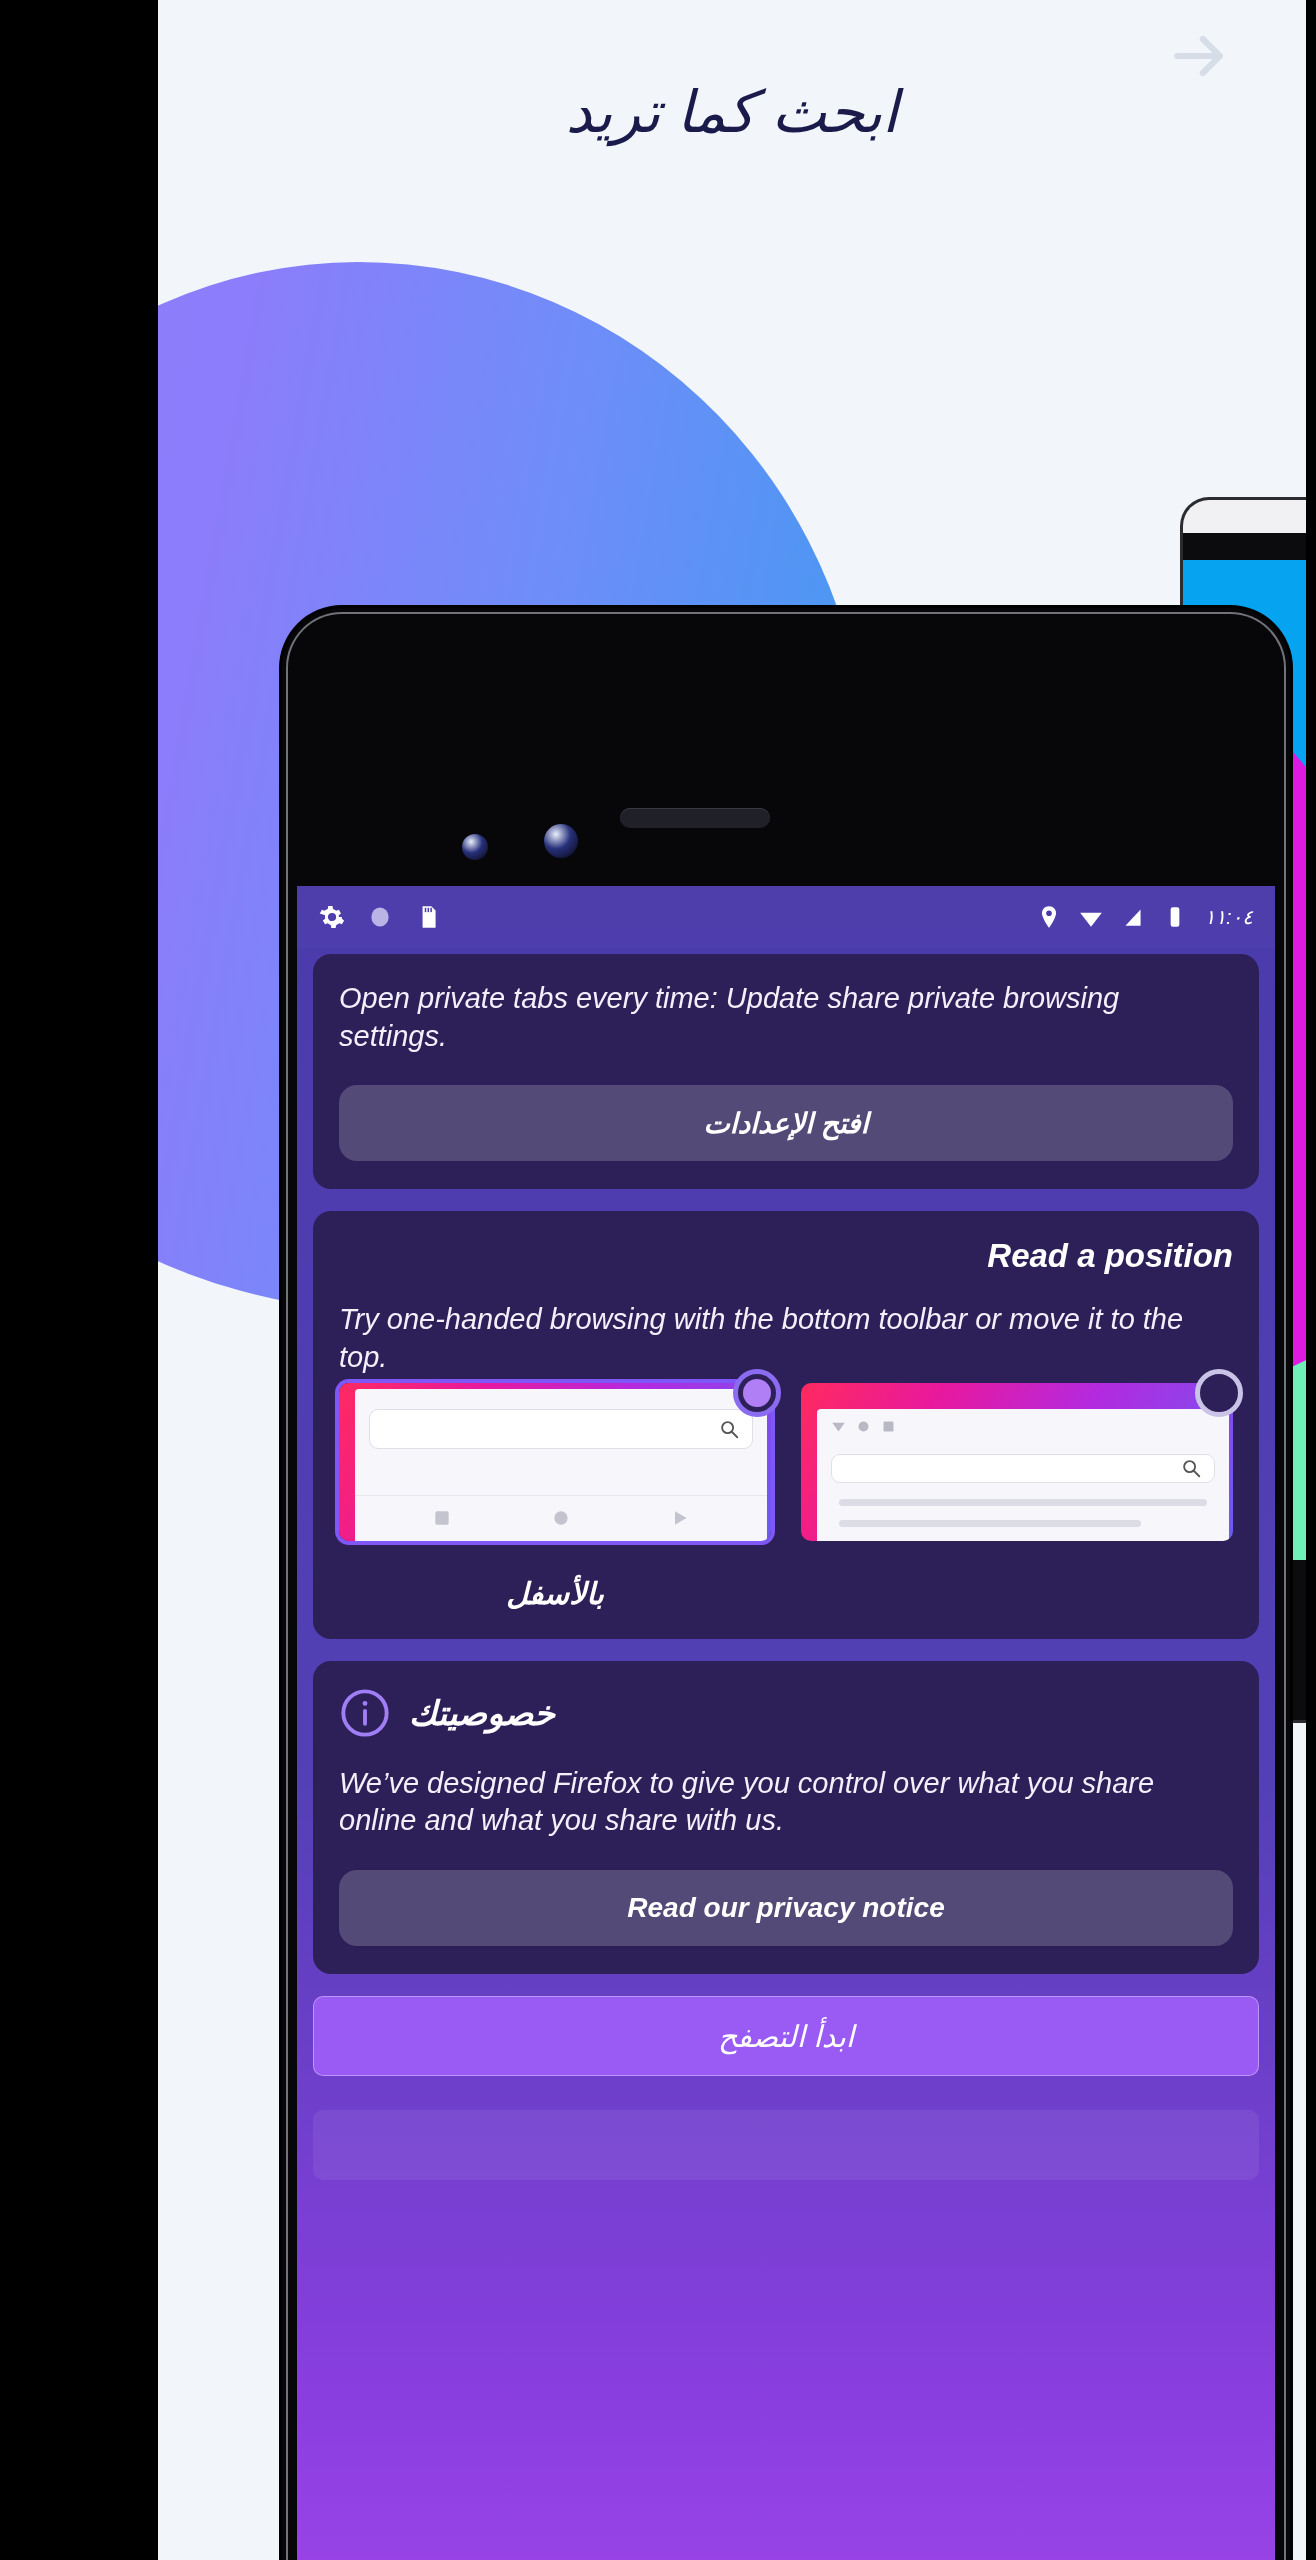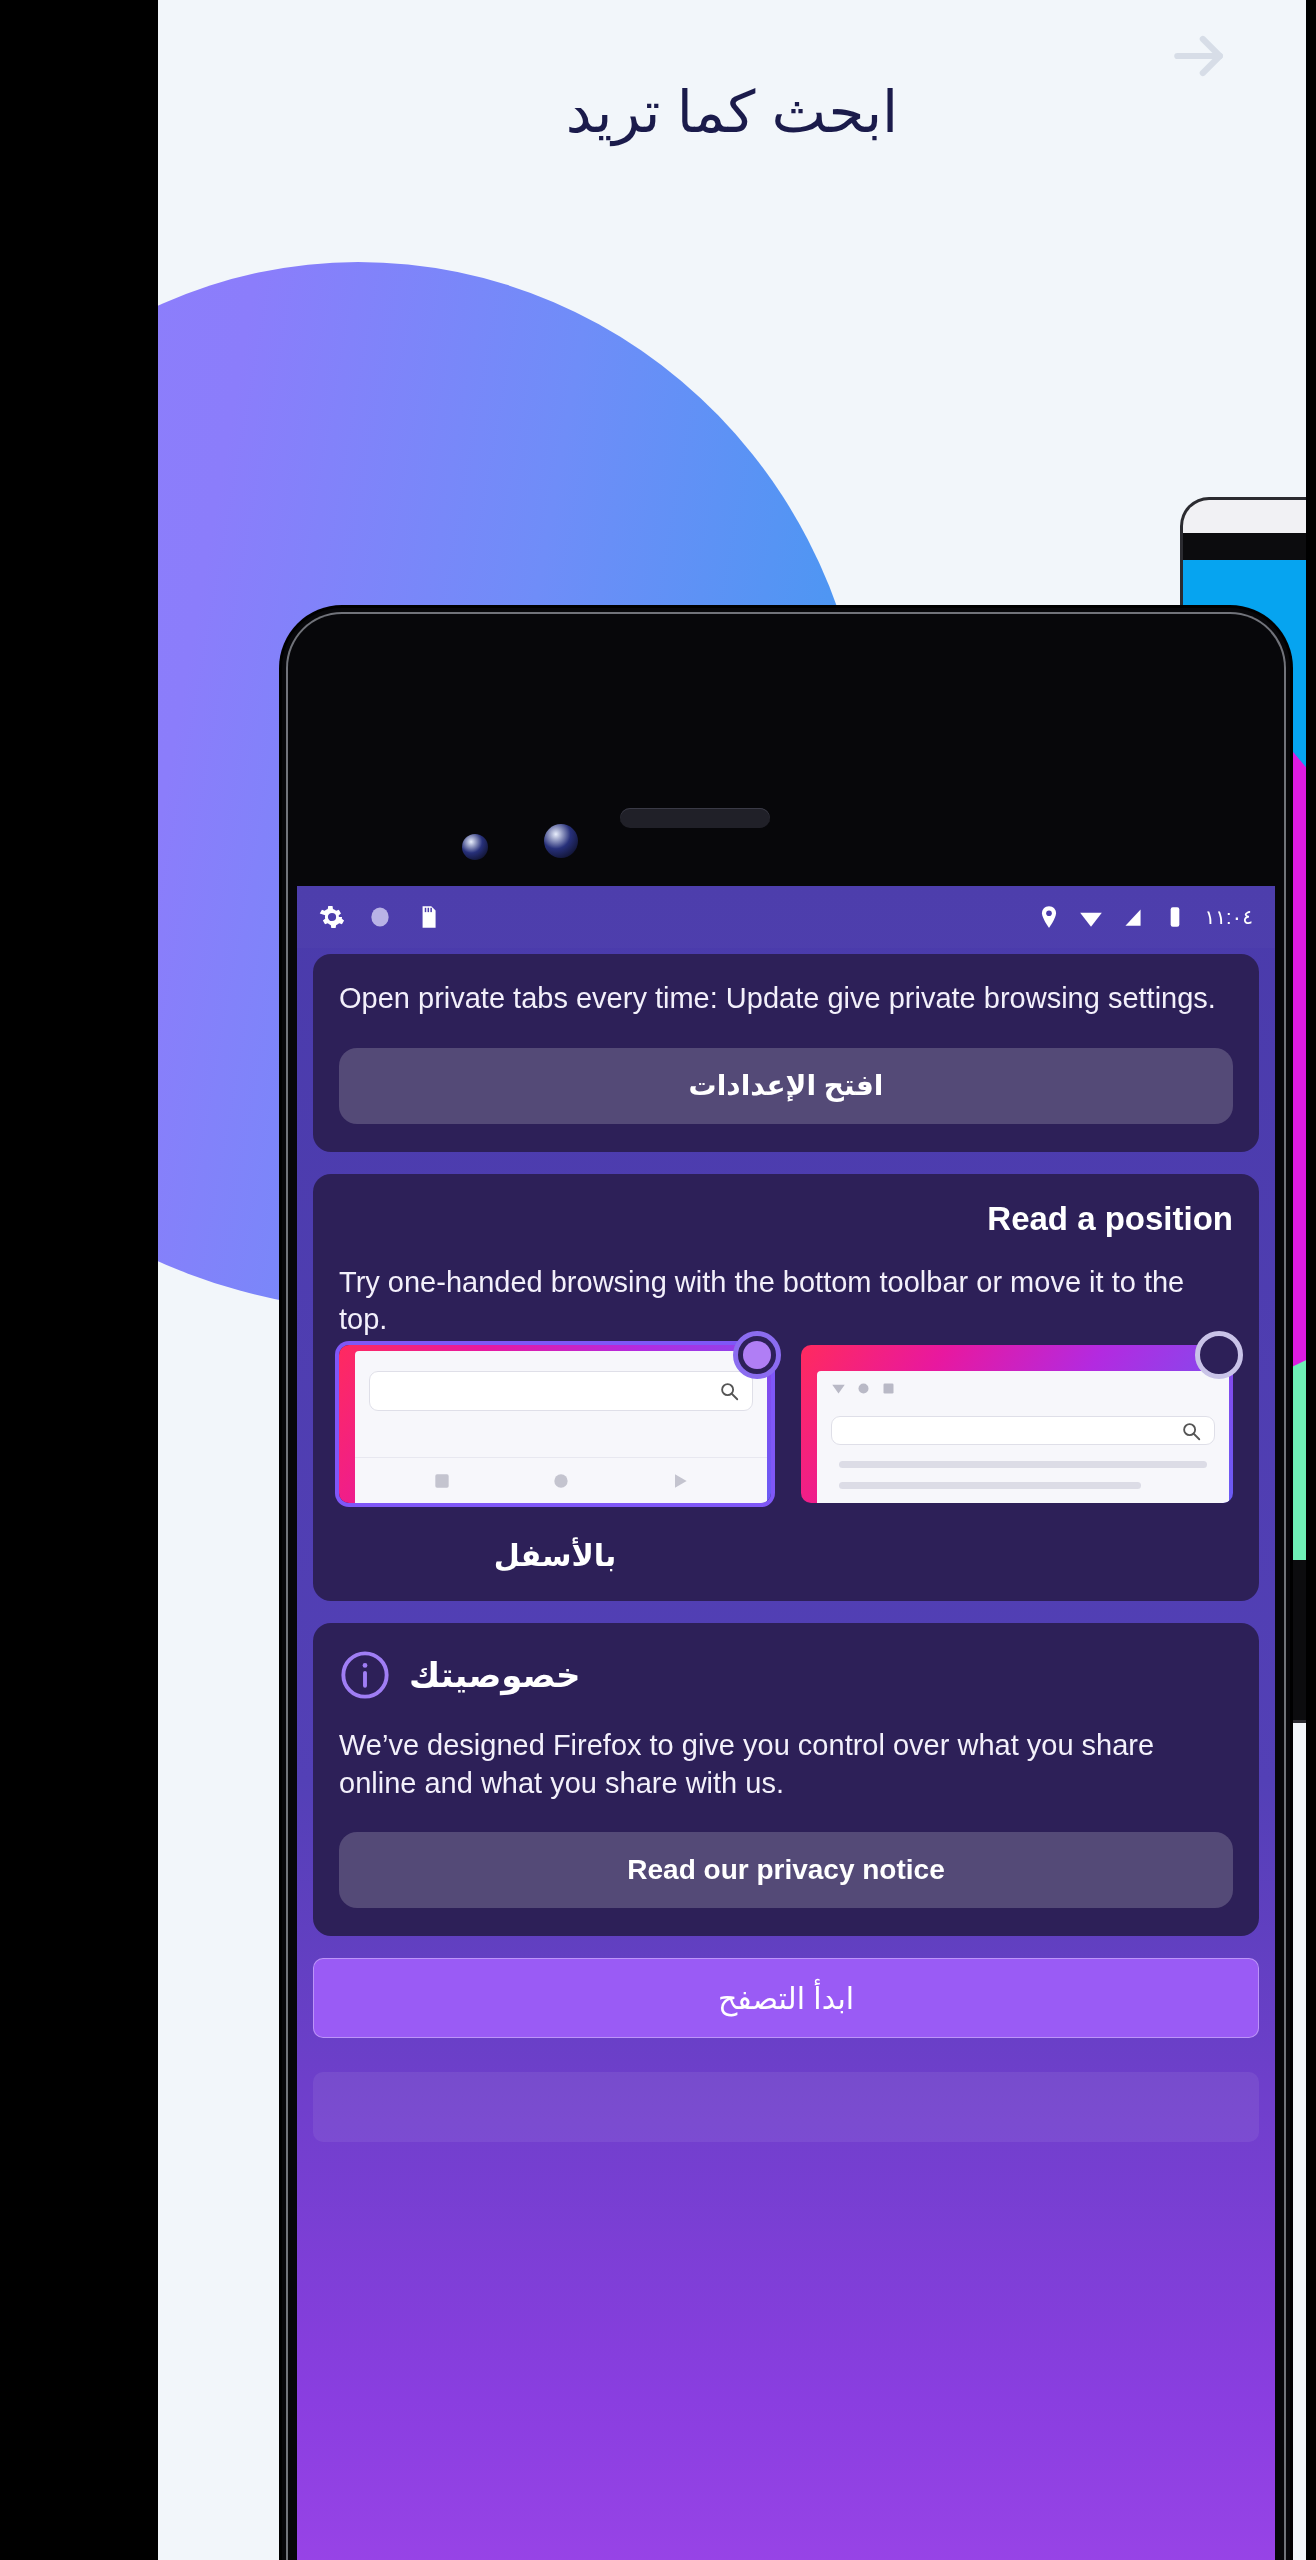--- a/index.html
+++ b/index.html
@@ -9,20 +9,21 @@
     background:#000;
     font-family:"Liberation Sans", "DejaVu Sans", sans-serif;
     overflow:hidden;
   }
 
   #stage {
     position:relative;
     width:1168px; height:2560px;
     background:#f2f6fa;
     overflow:hidden;
+    font-style:italic;
   }
 
   
   .bar-left, .bar-right {
     position:absolute; top:0; bottom:0; width:10px;
     background:#000; z-index:60;
   }
   .bar-left{left:0;} .bar-right{right:0;}
 
   
@@ -302,21 +303,21 @@
             <svg viewBox="0 0 24 24">
                 <path d="M12 8.2a3.8 3.8 0 1 0 0 7.6 3.8 3.8 0 0 0 0-7.6zm9.2 3.8c0 .6-.05 1.1-.14 1.7l2.1 1.6-2 3.5-2.5-1a7.9 7.9 0 0 1-2.9 1.7l-.4 2.6h-4l-.4-2.6a7.9 7.9 0 0 1-2.9-1.7l-2.5 1-2-3.5 2.1-1.6a9.6 9.6 0 0 1 0-3.4L.7 8.7l2-3.5 2.5 1a7.9 7.9 0 0 1 2.9-1.7l.4-2.6h4l.4 2.6a7.9 7.9 0 0 1 2.9 1.7l2.5-1 2 3.5-2.1 1.6c.09.6.14 1.1.14 1.7z"></path>
               </svg>
           </span>
         </div>
       </div>
 
       <div class="cards">
 
         <div class="card">
-          <div class="card-body">Open private tabs every time: Update give private browsing settings.</div>
+          <div class="card-body">Open private tabs every time: Update share private browsing settings.</div>
           <div class="pill">افتح الإعدادات</div>
         </div>
 
         <div class="card">
           <div class="card-title">Read a position</div>
           <div class="card-body">Try one-handed browsing with the bottom toolbar or move it to the top.</div>
 
           <div class="picker">
 
             <div class="pick">

